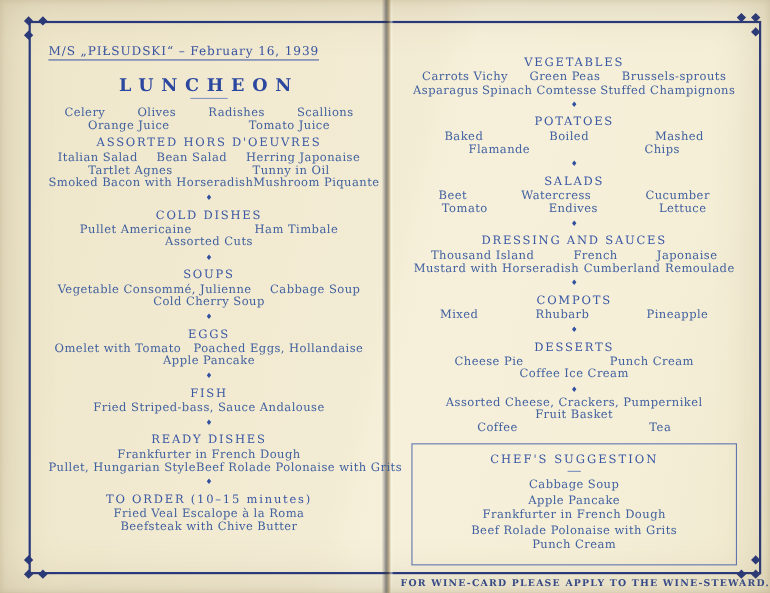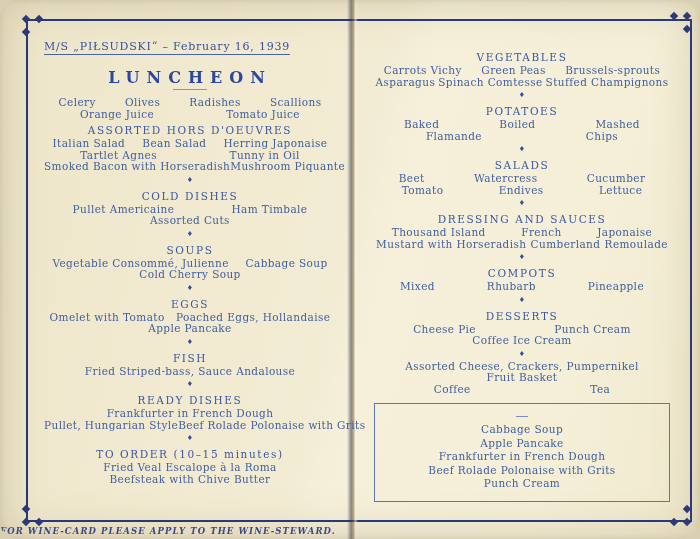--- a/index.html
+++ b/index.html
@@ -1,20 +1,19 @@
 <!DOCTYPE html>
 <html><head>
 <meta charset="utf-8">
 <style>
   html,body { margin:0; padding:0; background:#d9d0b4; }
   .card {
     position:relative; width:700px; height:539px; overflow:hidden;
     background:linear-gradient(103deg,#eee6ca 0%,#f2ebd2 38%,#f3ecd4 49%,#f6f0db 54%,#f5efd8 80%,#f0e9ce 100%);
     font-family:"DejaVu Serif","Liberation Serif",serif;
-    border-radius:17px;
   }
   .card::after{content:"";position:absolute;inset:0;pointer-events:none;
     box-shadow:inset 0 0 46px rgba(125,105,60,.28), inset 0 0 6px rgba(125,105,60,.18);}
   .frame{position:absolute;left:26px;top:19px;right:8px;bottom:17px;border:2px solid #25367d;}
   .diamond{position:absolute;width:6px;height:6px;background:#25367d;transform:rotate(45deg);}
   .fold{position:absolute;left:347px;top:0;width:11px;height:539px;
     background:linear-gradient(90deg,rgba(0,0,0,0) 0%,rgba(45,47,62,.55) 38%,rgba(122,96,44,.5) 58%,rgba(252,248,232,.55) 78%,rgba(0,0,0,0) 100%);}
   .page{position:absolute;text-align:center;color:#41609f;}
   .page-left{left:44px;top:40px;width:292px;}
   .page-right{left:374px;top:44px;width:296px;}
@@ -27,22 +26,22 @@
   .sec-heading{font-size:10.5px;letter-spacing:1.6px;color:#3a57a4;margin:4px 0 2px;white-space:nowrap;}
   .sec-line{display:flex;justify-content:space-around;align-items:baseline;
     font-size:10.5px;letter-spacing:.4px;line-height:11.5px;color:#41609f;}
   .sec-line.single{justify-content:center;align-items:flex-end;}
   .sec-line .item{white-space:nowrap;}
   .divider{font-size:7px;color:#3150a0;line-height:11px;margin:2px 0 1px;}
   .chef-box{margin-top:8px;border:1px solid #6076b2;padding:8px 4px 10px;}
   .chef-title{font-size:10.5px;letter-spacing:1.8px;color:#3a57a4;}
   .chef-dash{width:12px;height:1px;background:#7a8cc0;margin:4px auto 6px;}
   .chef-item{font-size:10.5px;letter-spacing:.4px;line-height:13.5px;color:#41609f;white-space:nowrap;}
-  .footer{position:absolute;left:0;right:0;bottom:3px;text-align:left;
-    font-size:8.5px;font-weight:bold;letter-spacing:1.1px;color:#31488f;font-style:italic;}
+  .footer{position:absolute;left:0;right:0;bottom:3px;text-align:right;
+    font-size:8.5px;font-weight:bold;letter-spacing:1.1px;color:#31488f;}
 </style>
 </head>
 <body>
 
 <div class="card">
 
   <div class="frame"></div>
   <div class="fold"></div>
   <div id="corner-ornaments">
       <div class="diamond" style="left: 23px; top: 16px;"></div>
@@ -242,20 +241,21 @@
           <div class="sec-line single">
             <span class="item">Fruit Basket</span>
           </div>
           <div class="sec-line">
             <span class="item">Coffee</span>
             <span class="item">Tea</span>
           </div>
         </div>
       </div>
     <div class="chef-box">
+      <div class="chef-title">CHEF'S SUGGESTION</div>
       <div class="chef-dash"></div>
       <div id="chef-items">
           <div class="chef-item">Cabbage Soup</div>
           <div class="chef-item">Apple Pancake</div>
           <div class="chef-item">Frankfurter in French Dough</div>
           <div class="chef-item">Beef Rolade Polonaise with Grits</div>
           <div class="chef-item">Punch Cream</div>
         </div>
     </div>
   </div>

